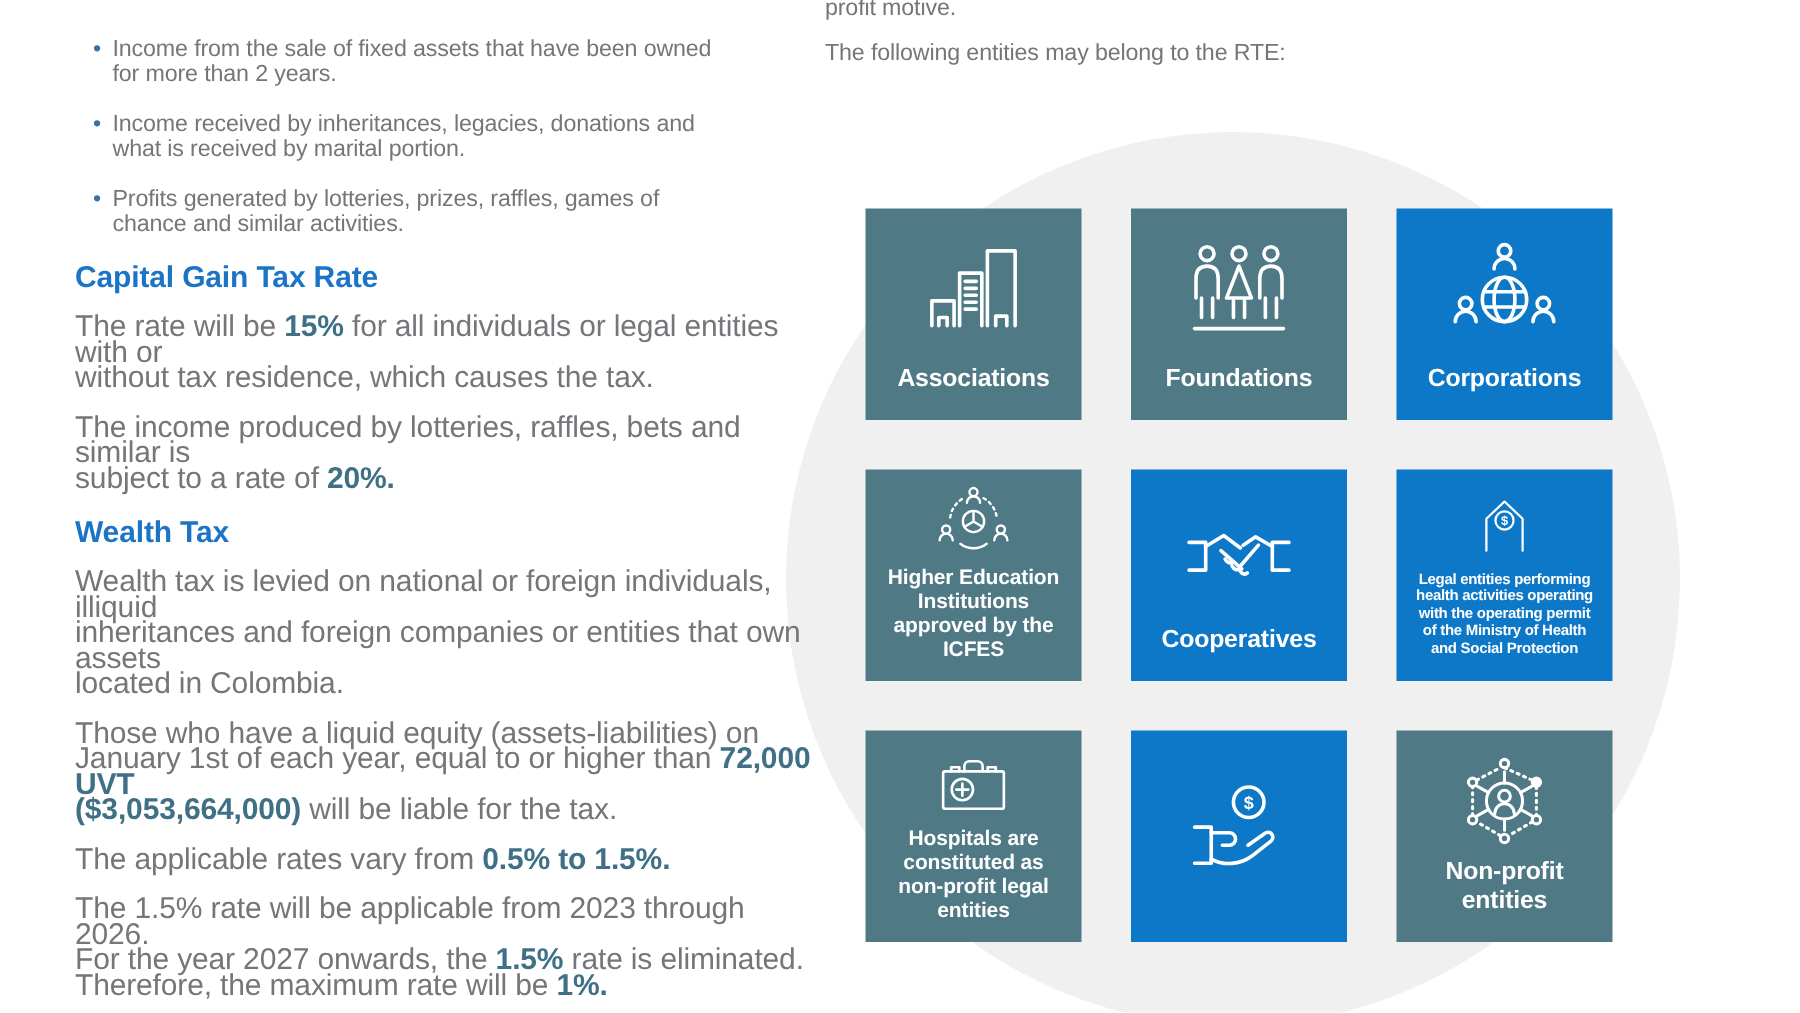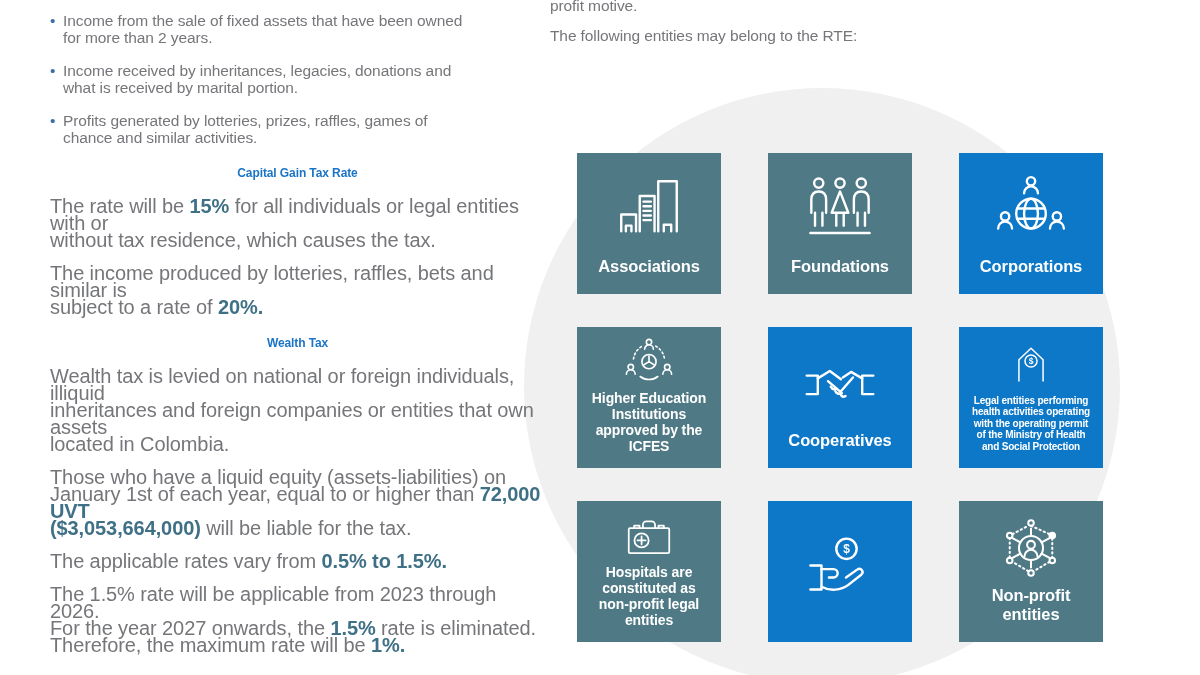--- a/index.html
+++ b/index.html
@@ -4,54 +4,53 @@
 <style>
   html,body{margin:0;padding:0;}
   body{
     width:1200px;height:675px;position:relative;overflow:hidden;
     background:#ffffff;
     font-family:"Liberation Sans", sans-serif;
     letter-spacing:-0.1px;
   }
   
   .left-col{position:absolute;left:50px;top:12px;width:495px;}
-  .bullet-list{list-style:none;margin:0;padding:0;}
+  .bullet-list{list-style:none;margin:12px;padding:0;}
   .bullet-list li{
     position:relative;padding-left:13px;margin:0 0 16px 0;
     color:var(--body-gray,#75767a);font-size:15.5px;line-height:17px;
     white-space:pre-line;
   }
   .bullet-list li::before{
     content:"\2022";position:absolute;left:0;top:0;
     color:var(--bullet-blue,#3a70a5);
   }
   .section h2{
-    margin:0 0 14px 0;font-size:12px;line-height:22px;font-weight:700;
+    margin:0 0 14px 0;font-size:20px;line-height:22px;font-weight:700;
     color:var(--heading-blue,#1b74c6);
-    text-align:center;
   }
   .section p{
     margin:0 0 16px 0;font-size:20px;line-height:17px;
     color:var(--body-gray,#75767a);white-space:pre-line;
   }
   .seg-b{font-weight:700;color:var(--accent-teal,#3f7086);}
   
   .right-intro{position:absolute;left:550px;top:-3px;width:600px;}
   .right-intro p{
     margin:0 0 13px 0;font-size:15.5px;line-height:17px;
     color:var(--body-gray,#75767a);
   }
   .bg-circle{
     position:absolute;left:524px;top:88px;width:596px;height:596px;
     border-radius:50%;background:var(--circle-gray,#f0f0f1);
   }
   .tiles-grid{
-    position:absolute;left:577px;top:153px;
+    position:absolute;left:577px;top:139px;
     display:grid;grid-template-columns:repeat(3,144px);grid-auto-rows:141px;
-    gap:33px 47px;
+    gap:33px 33px;
   }
   .tile{
     display:flex;flex-direction:column;align-items:center;justify-content:flex-end;
     box-sizing:border-box;padding:8px 5px 10px;color:#fff;text-align:center;
   }
   .variant-teal{background:var(--tile-teal,#4e7985);}
   .variant-blue{background:var(--tile-blue,#0d77c8);}
   .tile-icon{flex:1 1 auto;min-height:0;display:flex;align-items:center;justify-content:center;width:100%;}
   .size-lg .tile-icon svg{width:74px;height:74px;}
   .size-md .tile-icon svg{width:54px;height:54px;}

